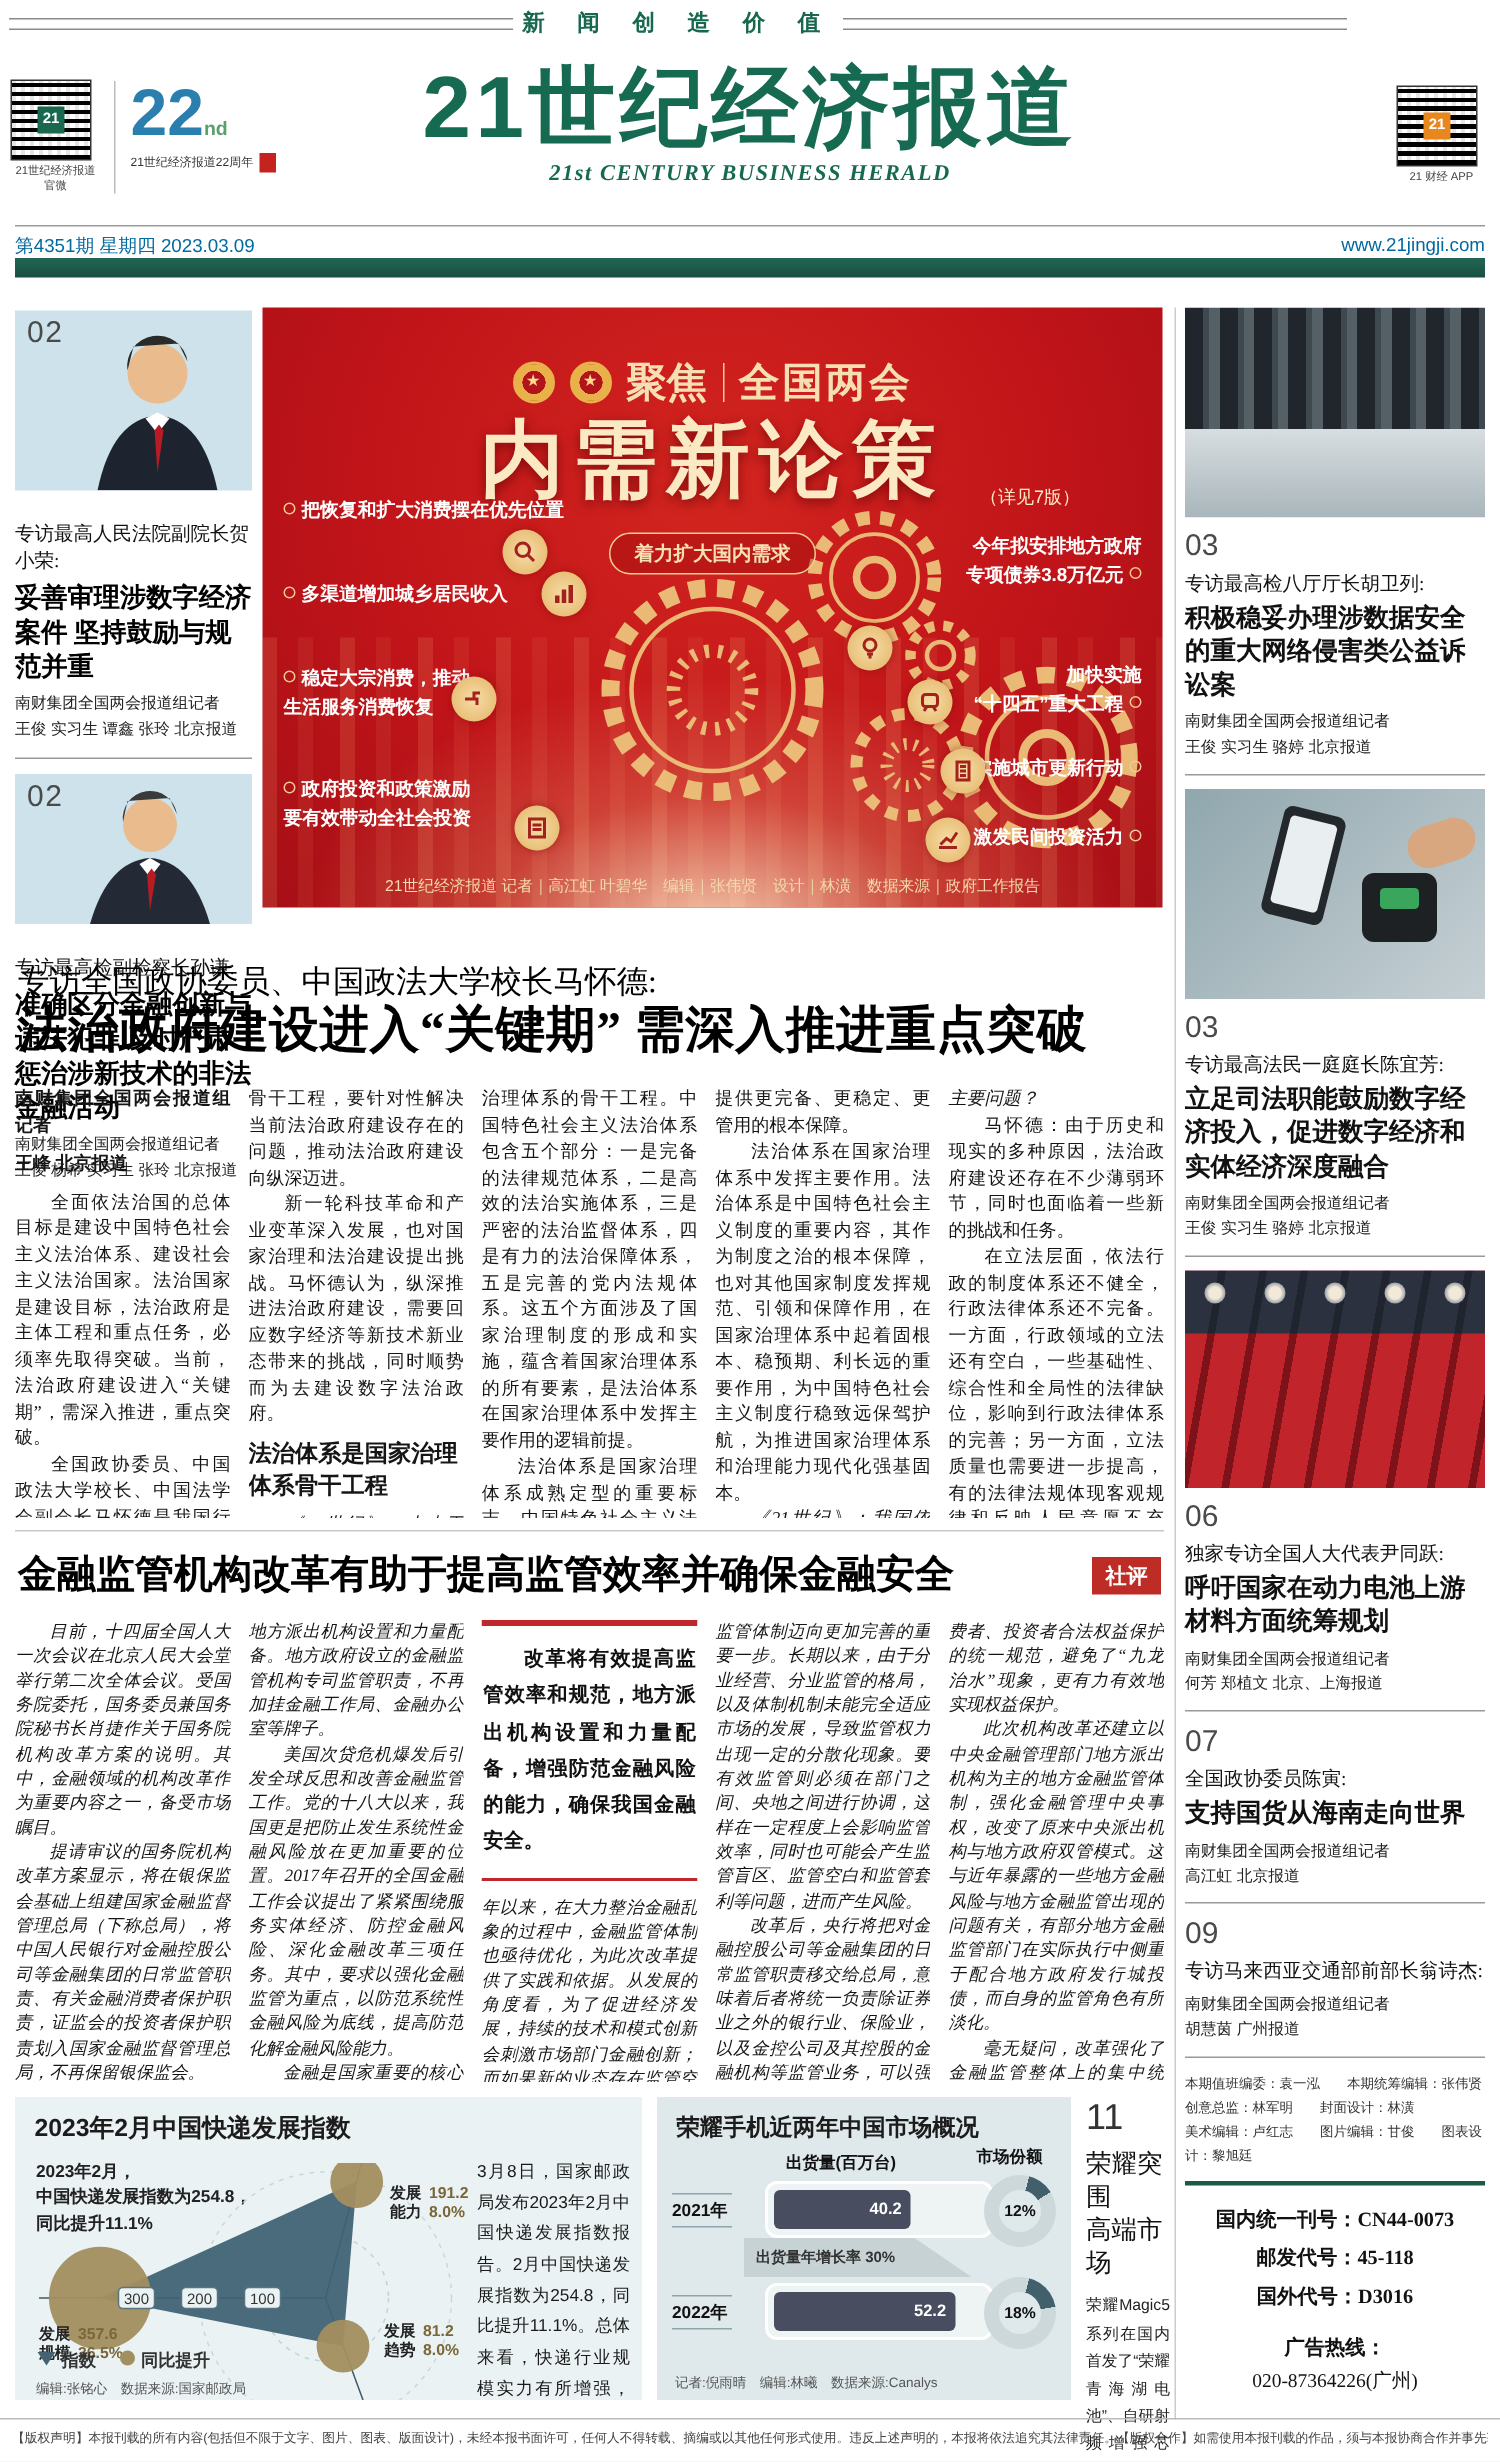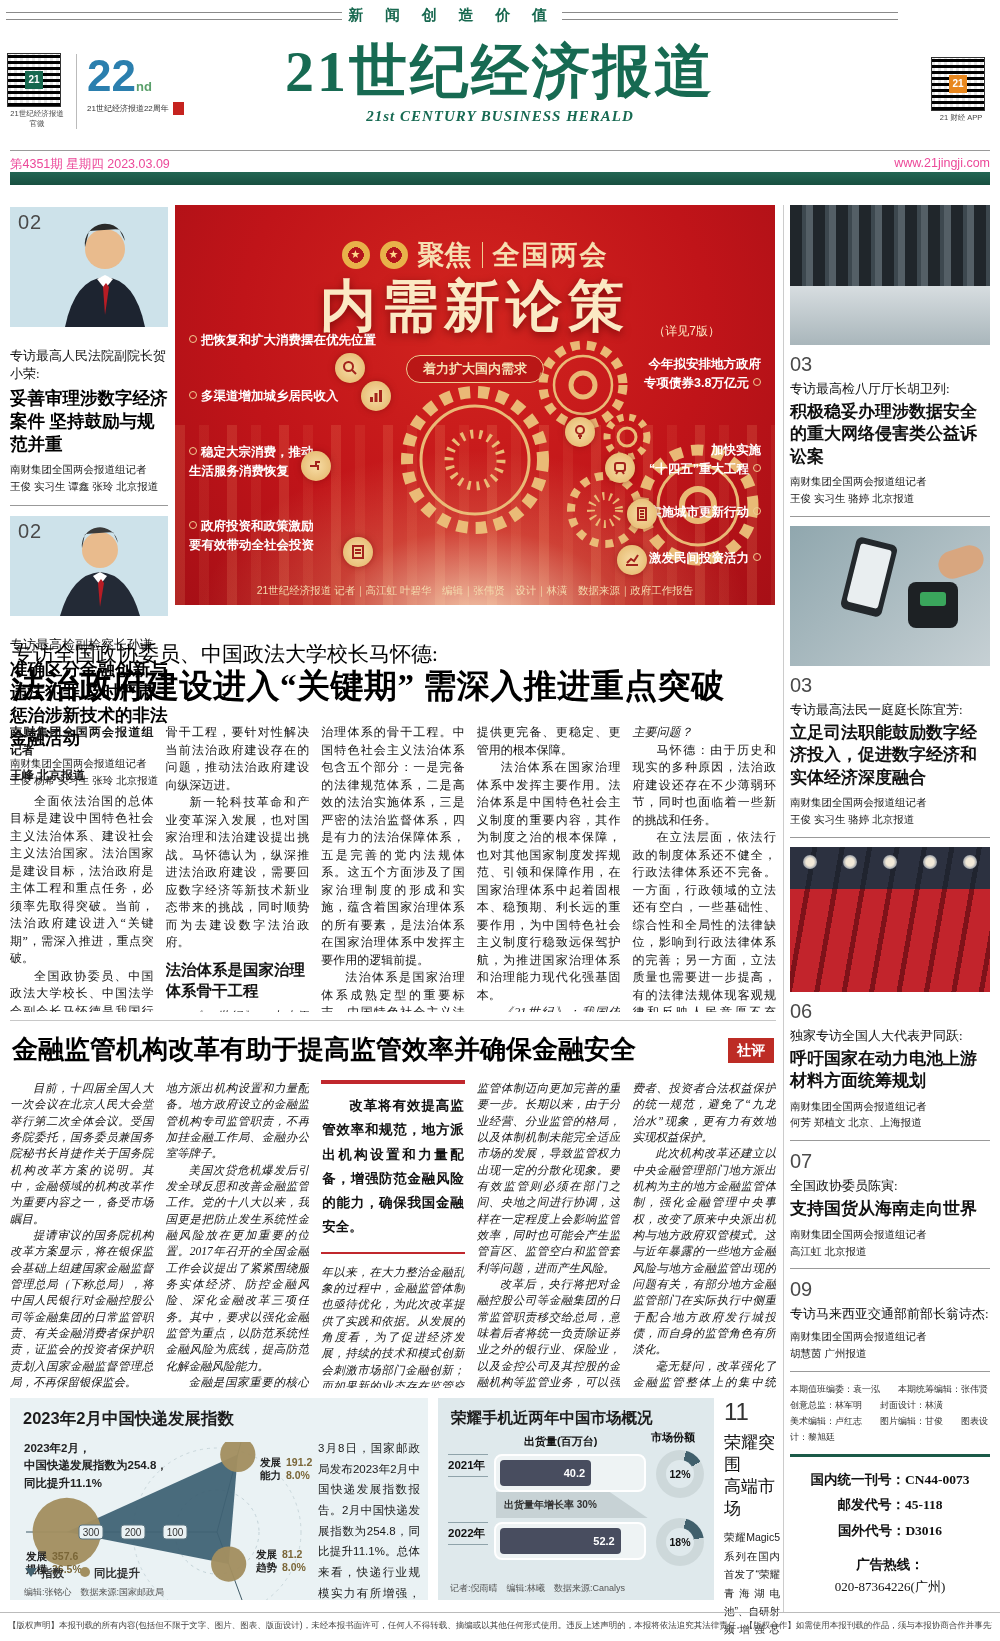--- a/index.html
+++ b/index.html
@@ -17,25 +17,25 @@
       font-size:10px;font-weight:bold;text-align:center;line-height:18px;}
   .qr.orange .chip{background:#e8871e;}
   .qr-cap{font-size:7.5px;color:#444;margin-top:3px;text-align:center;width:58px;}
   .hd-left{position:absolute;left:8px;top:54px;display:flex;gap:10px;}
   .anniv{position:relative;padding-left:10px;border-left:1px solid #bbb;}
   .anniv-num{font-size:44px;font-weight:bold;color:#2b7fae;line-height:44px;font-family:"Liberation Sans",sans-serif;}
   .anniv-sup{font-size:13px;color:#5aa06b;font-weight:bold;}
   .anniv-cap{font-size:8px;color:#333;margin-top:4px;white-space:nowrap;}
   .anniv-stamp{display:inline-block;width:11px;height:13px;background:#c5231f;vertical-align:middle;margin-left:4px;}
   .hd-center{position:absolute;left:190px;top:40px;width:620px;text-align:center;}
-  .masthead-cn{font-family:Liberation Serif, serif;font-weight:900;font-size:58px;color:#176a52;letter-spacing:3px;line-height:64px;}
+  .masthead-cn{font-family:Liberation Sans, sans-serif;font-weight:900;font-size:58px;color:#176a52;letter-spacing:3px;line-height:64px;}
   .masthead-en{font-family:"Liberation Serif",serif;font-style:italic;font-weight:bold;font-size:15px;color:#176a52;letter-spacing:1px;margin-top:4px;}
   .hd-right{position:absolute;right:10px;top:58px;}
   .date-row{position:absolute;top:150px;left:10px;width:980px;border-top:1px solid #9a9a9a;padding-top:5px;
-            display:flex;justify-content:space-between;font-size:12.5px;color:#ec4899;}
+            display:flex;justify-content:space-between;font-size:12.5px;color:#0369a1;}
   .green-bar{position:absolute;top:172px;left:10px;width:980px;height:13px;background:linear-gradient(180deg,#226653,#184f40);}
   
   .lt{position:absolute;left:10px;top:207px;width:158px;}
   .lt-photo{position:relative;height:120px;background:#cde2ea;overflow:hidden;}
   .lt-photo.h2{height:100px;}
   .pagenum{position:absolute;left:8px;top:4px;font-size:20px;color:#4a4a4a;letter-spacing:1px;}
   .lt-kicker{font-family:"Liberation Serif",serif;font-size:13px;margin-top:20px;color:#111;}
   .lt-title{font-family:"Liberation Serif",serif;font-weight:900;font-size:17.5px;line-height:1.32;margin-top:4px;color:#000;}
   .lt-byline{font-size:10.5px;color:#222;line-height:1.6;margin-top:5px;}
   .lt-div{border-top:1px solid #999;margin:10px 0;}
@@ -120,21 +120,21 @@
   .ax-label{position:absolute;display:flex;gap:3px;font-size:10.5px;font-weight:bold;color:#222;line-height:1.25;}
   .ax-label .nm{width:23px;}
   .ax-label .vv{color:#7a6637;}
   .legend{position:absolute;left:15px;top:168px;display:flex;gap:16px;align-items:flex-start;font-size:11.5px;font-weight:bold;color:#333;}
   .tri-mark{width:0;height:0;border-left:6px solid transparent;border-right:6px solid transparent;border-top:9px solid #44626f;display:inline-block;margin-right:4px;}
   .dot-mark{width:10px;height:10px;border-radius:50%;background:#a28f60;display:inline-block;margin-right:4px;}
   .box-credit{position:absolute;left:14px;top:188px;font-size:9px;color:#555;}
   .box1-side{position:absolute;right:8px;top:40px;width:102px;font-size:11.5px;line-height:1.8;text-align:justify;color:#1a1a1a;}
   .box2{position:absolute;left:438px;top:1398px;width:276px;height:202px;background:#dfe9ec;overflow:hidden;}
   .ship-label{position:absolute;left:86px;top:36px;font-size:11px;font-weight:bold;}
-  .h-row{position:absolute;left:10px;display:flex;align-items:flex-start;gap:6px;}
+  .h-row{position:absolute;left:10px;display:flex;align-items:center;gap:22px;}
   .cat{width:40px;font-size:11.5px;font-weight:bold;border-top:1px solid #8fa3aa;border-bottom:1px solid #8fa3aa;padding:3px 0;text-align:left;}
   .phone{position:relative;width:148px;height:34px;border:2px solid #fff;border-radius:8px;background:#eef3f4;}
   .ship-bar-fill{position:absolute;left:4px;top:4px;bottom:4px;background:#484d5f;border-radius:4px;
        display:flex;align-items:center;justify-content:flex-end;color:#fff;font-size:11px;font-weight:bold;padding-right:6px;box-sizing:border-box;}
   .growth{position:absolute;left:58px;top:94px;width:150px;height:26px;background:#c7d2d5;
        clip-path:polygon(0 0,72% 0,96% 100%,0 100%);display:flex;align-items:center;padding-left:8px;
        font-size:10px;font-weight:bold;color:#333;}
   .share-label{position:absolute;left:213px;top:32px;font-size:11px;font-weight:bold;}
   .donut{position:absolute;width:48px;height:48px;border-radius:50%;}
   .donut::after{content:"";position:absolute;left:10px;top:10px;right:10px;bottom:10px;border-radius:50%;background:#dfe9ec;}

